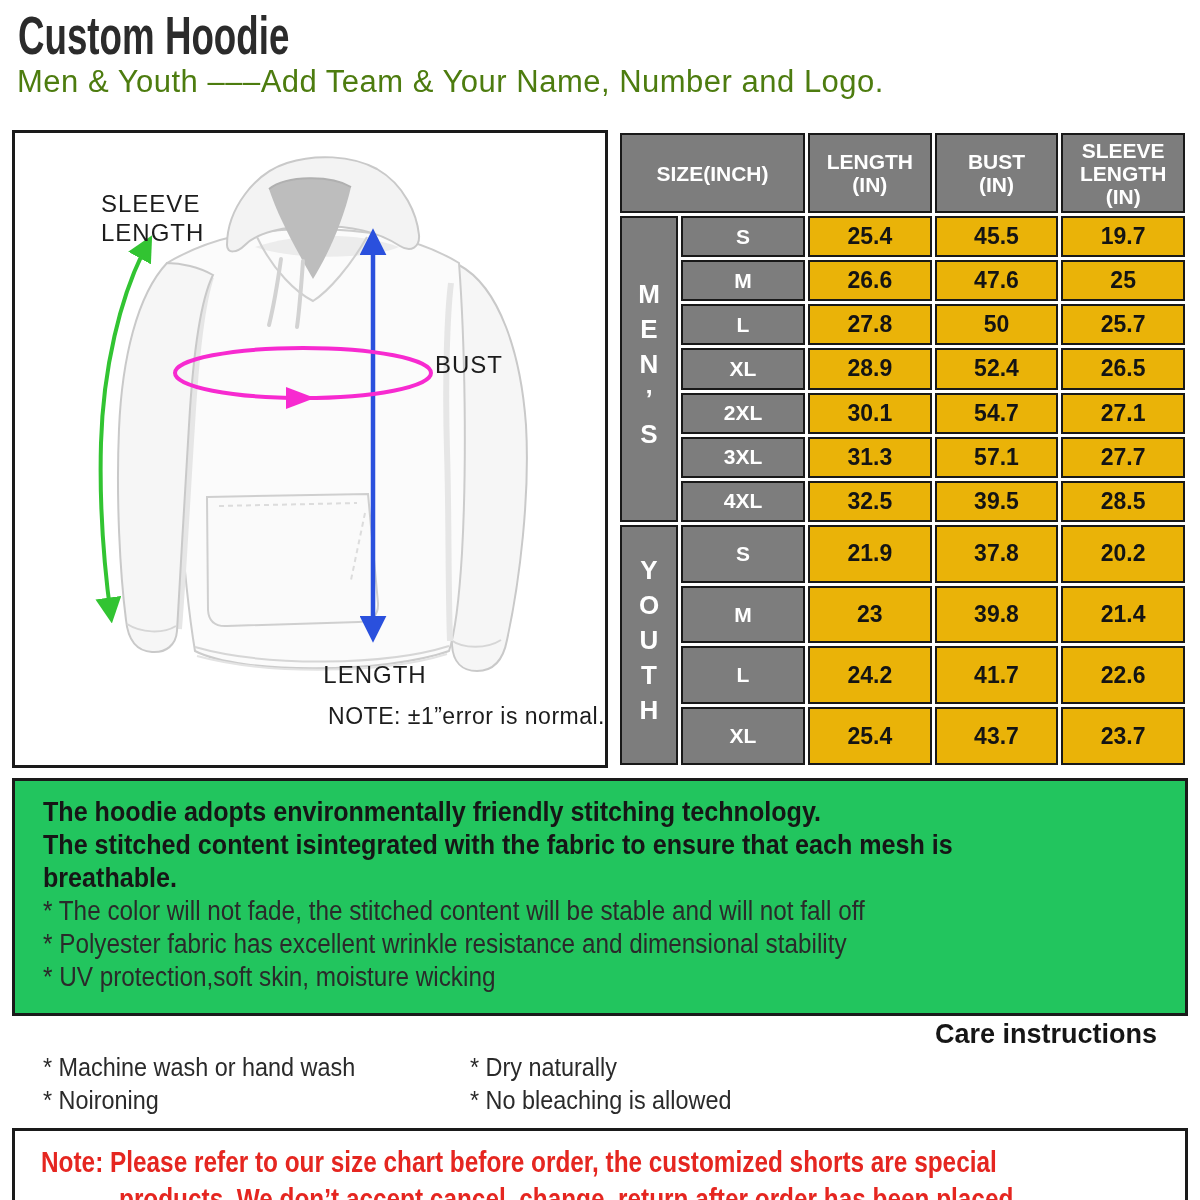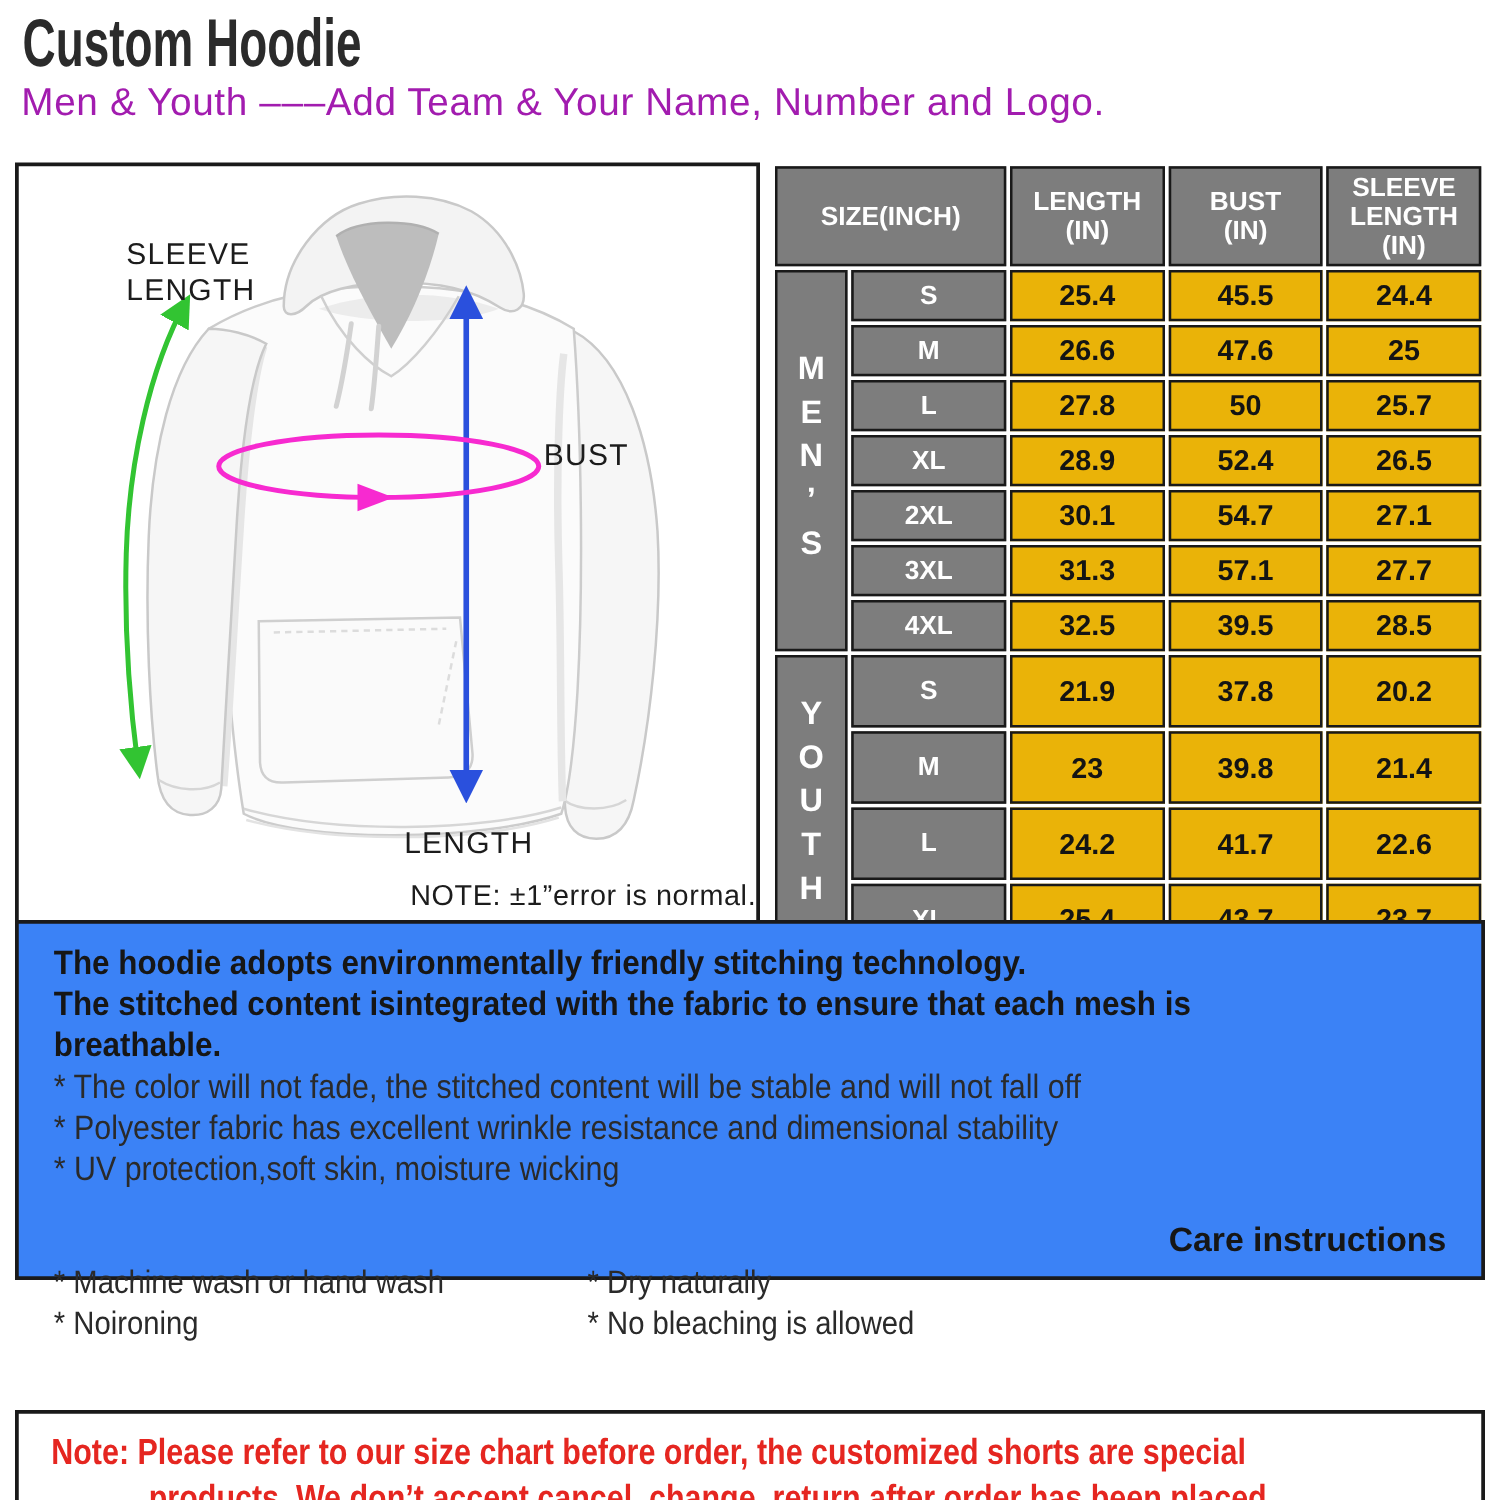--- a/index.html
+++ b/index.html
@@ -3,21 +3,21 @@
 <meta charset="utf-8">
 <style>
   * { margin:0; padding:0; box-sizing:border-box; }
   html,body { width:1200px; height:1200px; background:#ffffff; overflow:hidden;
               font-family:"Liberation Sans","DejaVu Sans",sans-serif; color:#1b1b1b; }
   .abs { position:absolute; }
 
   
   .title { left:18px; top:4px; font-size:54px; font-weight:700; letter-spacing:0;
            transform:scaleX(0.68); transform-origin:left top; white-space:nowrap; color:#2b2b2b;}
-  .subtitle { left:17px; top:64px; font-size:31px; letter-spacing:0.5px; white-space:nowrap; color:#a21caf; }
+  .subtitle { left:17px; top:64px; font-size:31px; letter-spacing:0.5px; white-space:nowrap; color:#4d7c0f; }
 
   
   .panel { left:12px; top:130px; width:596px; height:638px; border:3px solid #1a1a1a; background:#fff; }
   .panel svg { position:absolute; left:0; top:0; }
   .dlabel { position:absolute; font-size:24px; font-weight:500; color:#1c1c1c; letter-spacing:1px; }
   .pre { white-space:pre-line; }
   .sleeve-lab { left:86px; top:56px; line-height:29px; }
   .bust-lab   { left:420px; top:218px; }
   .length-lab { left:300px; top:528px; width:120px; text-align:center; }
   .note-lab   { left:0; top:570px; width:100%; text-align:right; font-size:23px; letter-spacing:0.5px; }
@@ -28,22 +28,22 @@
   td { border:2px solid #191919; text-align:center; vertical-align:middle; padding:0; }
   .hd  { background:#7d7d7d; color:#fff; font-weight:700; font-size:21px; line-height:23px; }
   .sz  { background:#7d7d7d; color:#fff; font-weight:700; font-size:21px; }
   .grp { background:#7d7d7d; color:#fff; }
   .val { background:#eab308; color:#141414; font-weight:700; font-size:23px; }
   .vert { display:inline-block; writing-mode:vertical-lr; text-orientation:upright;
           font-size:26px; font-weight:700; letter-spacing:5px; line-height:1; }
   tr.hrow { height:80px; }
 
   
-  .info-box { left:12px; top:736px; width:1176px; height:288px; border:3px solid #1a1a1a;
-              background:#3b82f6; padding:15px 28px; }
+  .info-box { left:12px; top:778px; width:1176px; height:238px; border:3px solid #1a1a1a;
+              background:#22c55e; padding:15px 28px; }
   .info-box p { font-size:27px; line-height:33px; transform-origin:left center; }
   .p-bold { font-weight:700; color:#161616; transform:scaleX(0.93); }
   .p-reg  { color:#2a2a2a; transform:scaleX(0.90); font-size:26px; }
   .care-h { font-weight:700; color:#161616; margin-top:24px; font-size:26px;text-align:right; }
   .care-grid { display:grid; grid-template-columns:427px auto; }
   .care-grid p { font-size:26px; line-height:33px; color:#2a2a2a; transform:scaleX(0.90); }
 
   
   .note-box { left:12px; top:1080px; width:1176px; height:104px; border:3px solid #1a1a1a;
               background:#fff; padding:13px 0 0 26px;margin-top:48px; }
@@ -143,21 +143,21 @@
 (IN)</td>
       <td class="hd pre">SLEEVE
 LENGTH
 (IN)</td>
     </tr>
     <tr>
       <td class="grp" rowspan="7"><span class="vert">MEN’S</span></td>
       <td class="sz">S</td>
       <td class="val">25.4</td>
       <td class="val">45.5</td>
-      <td class="val">24.4</td>
+      <td class="val">19.7</td>
     </tr>
     <tr>
       <td class="sz">M</td>
       <td class="val">26.6</td>
       <td class="val">47.6</td>
       <td class="val">25</td>
     </tr>
     <tr>
       <td class="sz">L</td>
       <td class="val">27.8</td>

